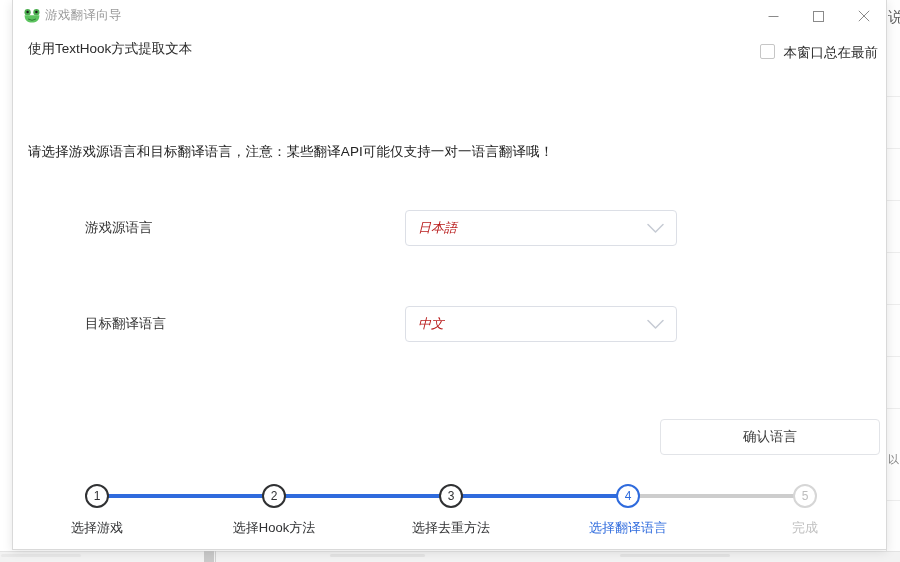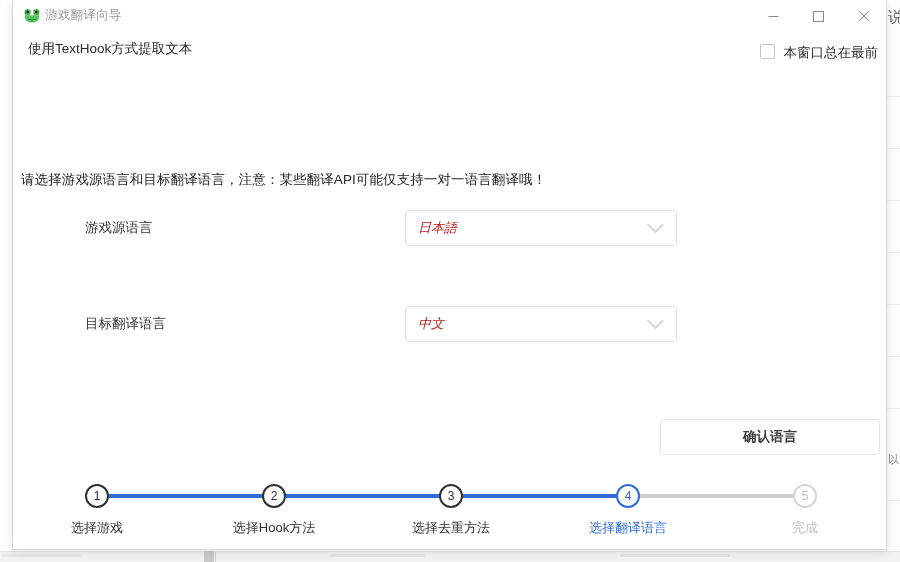--- a/index.html
+++ b/index.html
@@ -160,26 +160,25 @@
     flex: none;
   }
   .topmost-label {
     font-size: 13.5px;
     color: #2b2b2b;
   }
 
   
   .instructions {
     position: absolute;
-    left: 8px;
+    left: 15px;
     top: 143px;
     font-size: 13.5px;
     color: #222;
     letter-spacing: .1px;
-    margin-top: 28px;
   }
 
   
   .form-row {
     position: absolute;
     display: flex;
     align-items: center;
   }
   .row-source { left: 0; top: 228px; width: 100%; }
   .row-target { left: 0; top: 324px; width: 100%; }
@@ -222,21 +221,20 @@
     border: 1px solid #e2e4e8;
     border-radius: 4px;
     background: #fff;
     box-sizing: border-box;
     display: flex;
     align-items: center;
     justify-content: center;
     font-size: 13.5px;
     color: #3c3c3c;
     cursor: pointer;
-    font-weight: bold;
   }
 
   
   .stepper {
     position: absolute;
     left: 0;
     top: 484px;
     width: 875px;
     height: 62px;
   }

